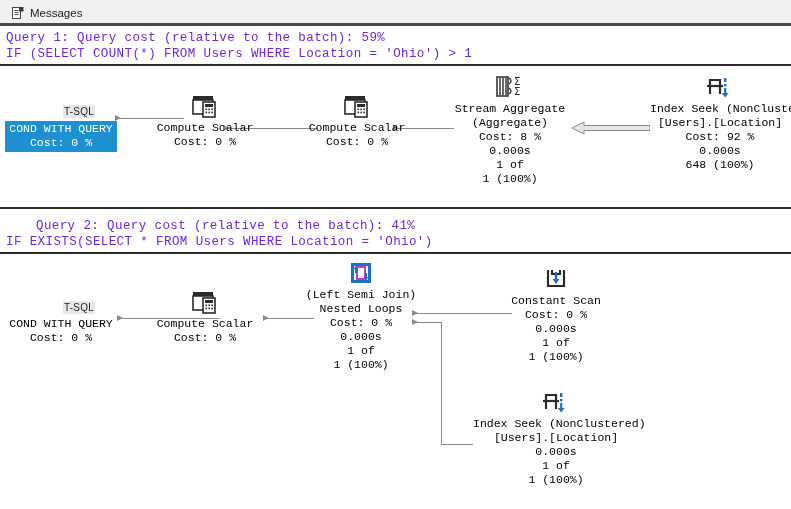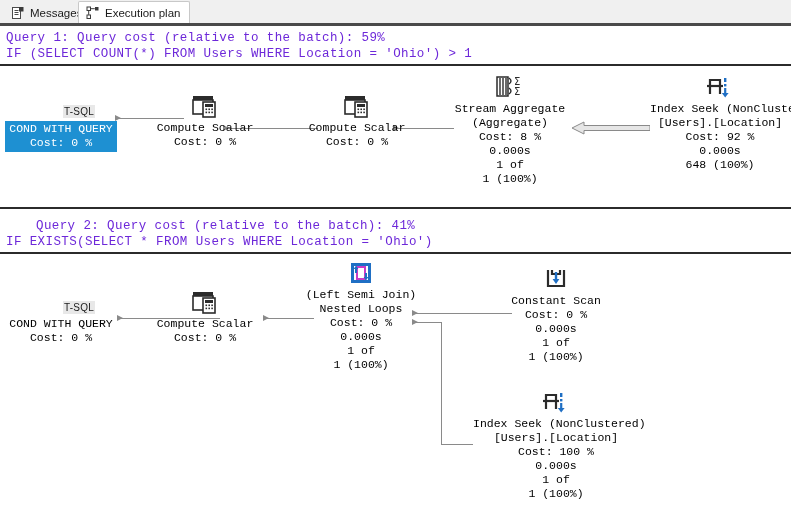--- a/index.html
+++ b/index.html
@@ -114,32 +114,20 @@
         <rect x="1.5" y="1.5" width="8" height="11" fill="#ffffff" stroke="#4a4a4a" stroke-width="1"></rect>
         <line x1="3.5" y1="4.5" x2="7.5" y2="4.5" stroke="#4a4a4a" stroke-width="1"></line>
         <line x1="3.5" y1="6.5" x2="7.5" y2="6.5" stroke="#4a4a4a" stroke-width="1"></line>
         <line x1="3.5" y1="8.5" x2="7.5" y2="8.5" stroke="#4a4a4a" stroke-width="1"></line>
         <rect x="8" y="1" width="4.5" height="4.5" fill="#3b3b3b"></rect>
       </svg>
     </span>
     <span>Messages</span>
   </div>
 
-  <div class="tab active" id="tab-plan">
-    <span class="tabicon">
-      <svg width="14" height="14" viewBox="0 0 14 14">
-        <rect x="1" y="1" width="3.5" height="3.5" fill="none" stroke="#3b3b3b" stroke-width="1"></rect>
-        <rect x="9" y="1" width="3.5" height="3.5" fill="#3b3b3b"></rect>
-        <rect x="1" y="9" width="3.5" height="3.5" fill="none" stroke="#3b3b3b" stroke-width="1"></rect>
-        <line x1="4.7" y1="2.7" x2="8.8" y2="2.7" stroke="#3b3b3b" stroke-width="1"></line>
-        <line x1="2.7" y1="4.7" x2="2.7" y2="8.8" stroke="#3b3b3b" stroke-width="1"></line>
-      </svg>
-    </span>
-    <span>Execution plan</span>
-  </div>
 </div>
 
 <div class="hrule" id="rule-top"></div>
 
 <div class="qtext" id="q1-cost">Query 1: Query cost (relative to the batch): 59%</div>
 <div class="qtext" id="q1-sql">IF (SELECT COUNT(*) FROM Users WHERE Location = 'Ohio') &gt; 1</div>
 <div class="hrule" id="rule-q1"></div>
 
 <div class="conn h" style="left:118px;top:118px;width:66px;"></div>
 <div class="arrow" style="left:115px;top:115px;transform:rotate(180deg);border-right-color:#8a8a8a;"></div>
@@ -333,17 +321,16 @@
       <path d="M4 19 L4 5 L14 5 L14 19" fill="none" stroke="#2b2b2b" stroke-width="2.2"></path>
       <line x1="1" y1="11" x2="17" y2="11" stroke="#2b2b2b" stroke-width="2.2"></line>
       <rect x="18" y="3" width="2.4" height="4" fill="#1f6fc4"></rect>
       <rect x="18" y="9" width="2.4" height="2.4" fill="#1f6fc4"></rect>
       <path d="M19.2 13 L19.2 19" stroke="#1f6fc4" stroke-width="2.2"></path>
       <polygon points="15.8,18 22.6,18 19.2,22.5" fill="#1f6fc4"></polygon>
     </svg>
   </div>
   <div class="lbl">Index Seek (NonClustered)</div>
   <div class="lbl">[Users].[Location]</div>
-  <div class="lbl">Cost: 100 %</div>
   <div class="lbl">0.000s</div>
   <div class="lbl">1 of</div>
   <div class="lbl">1 (100%)</div>
 </div>
 
 </body></html>

